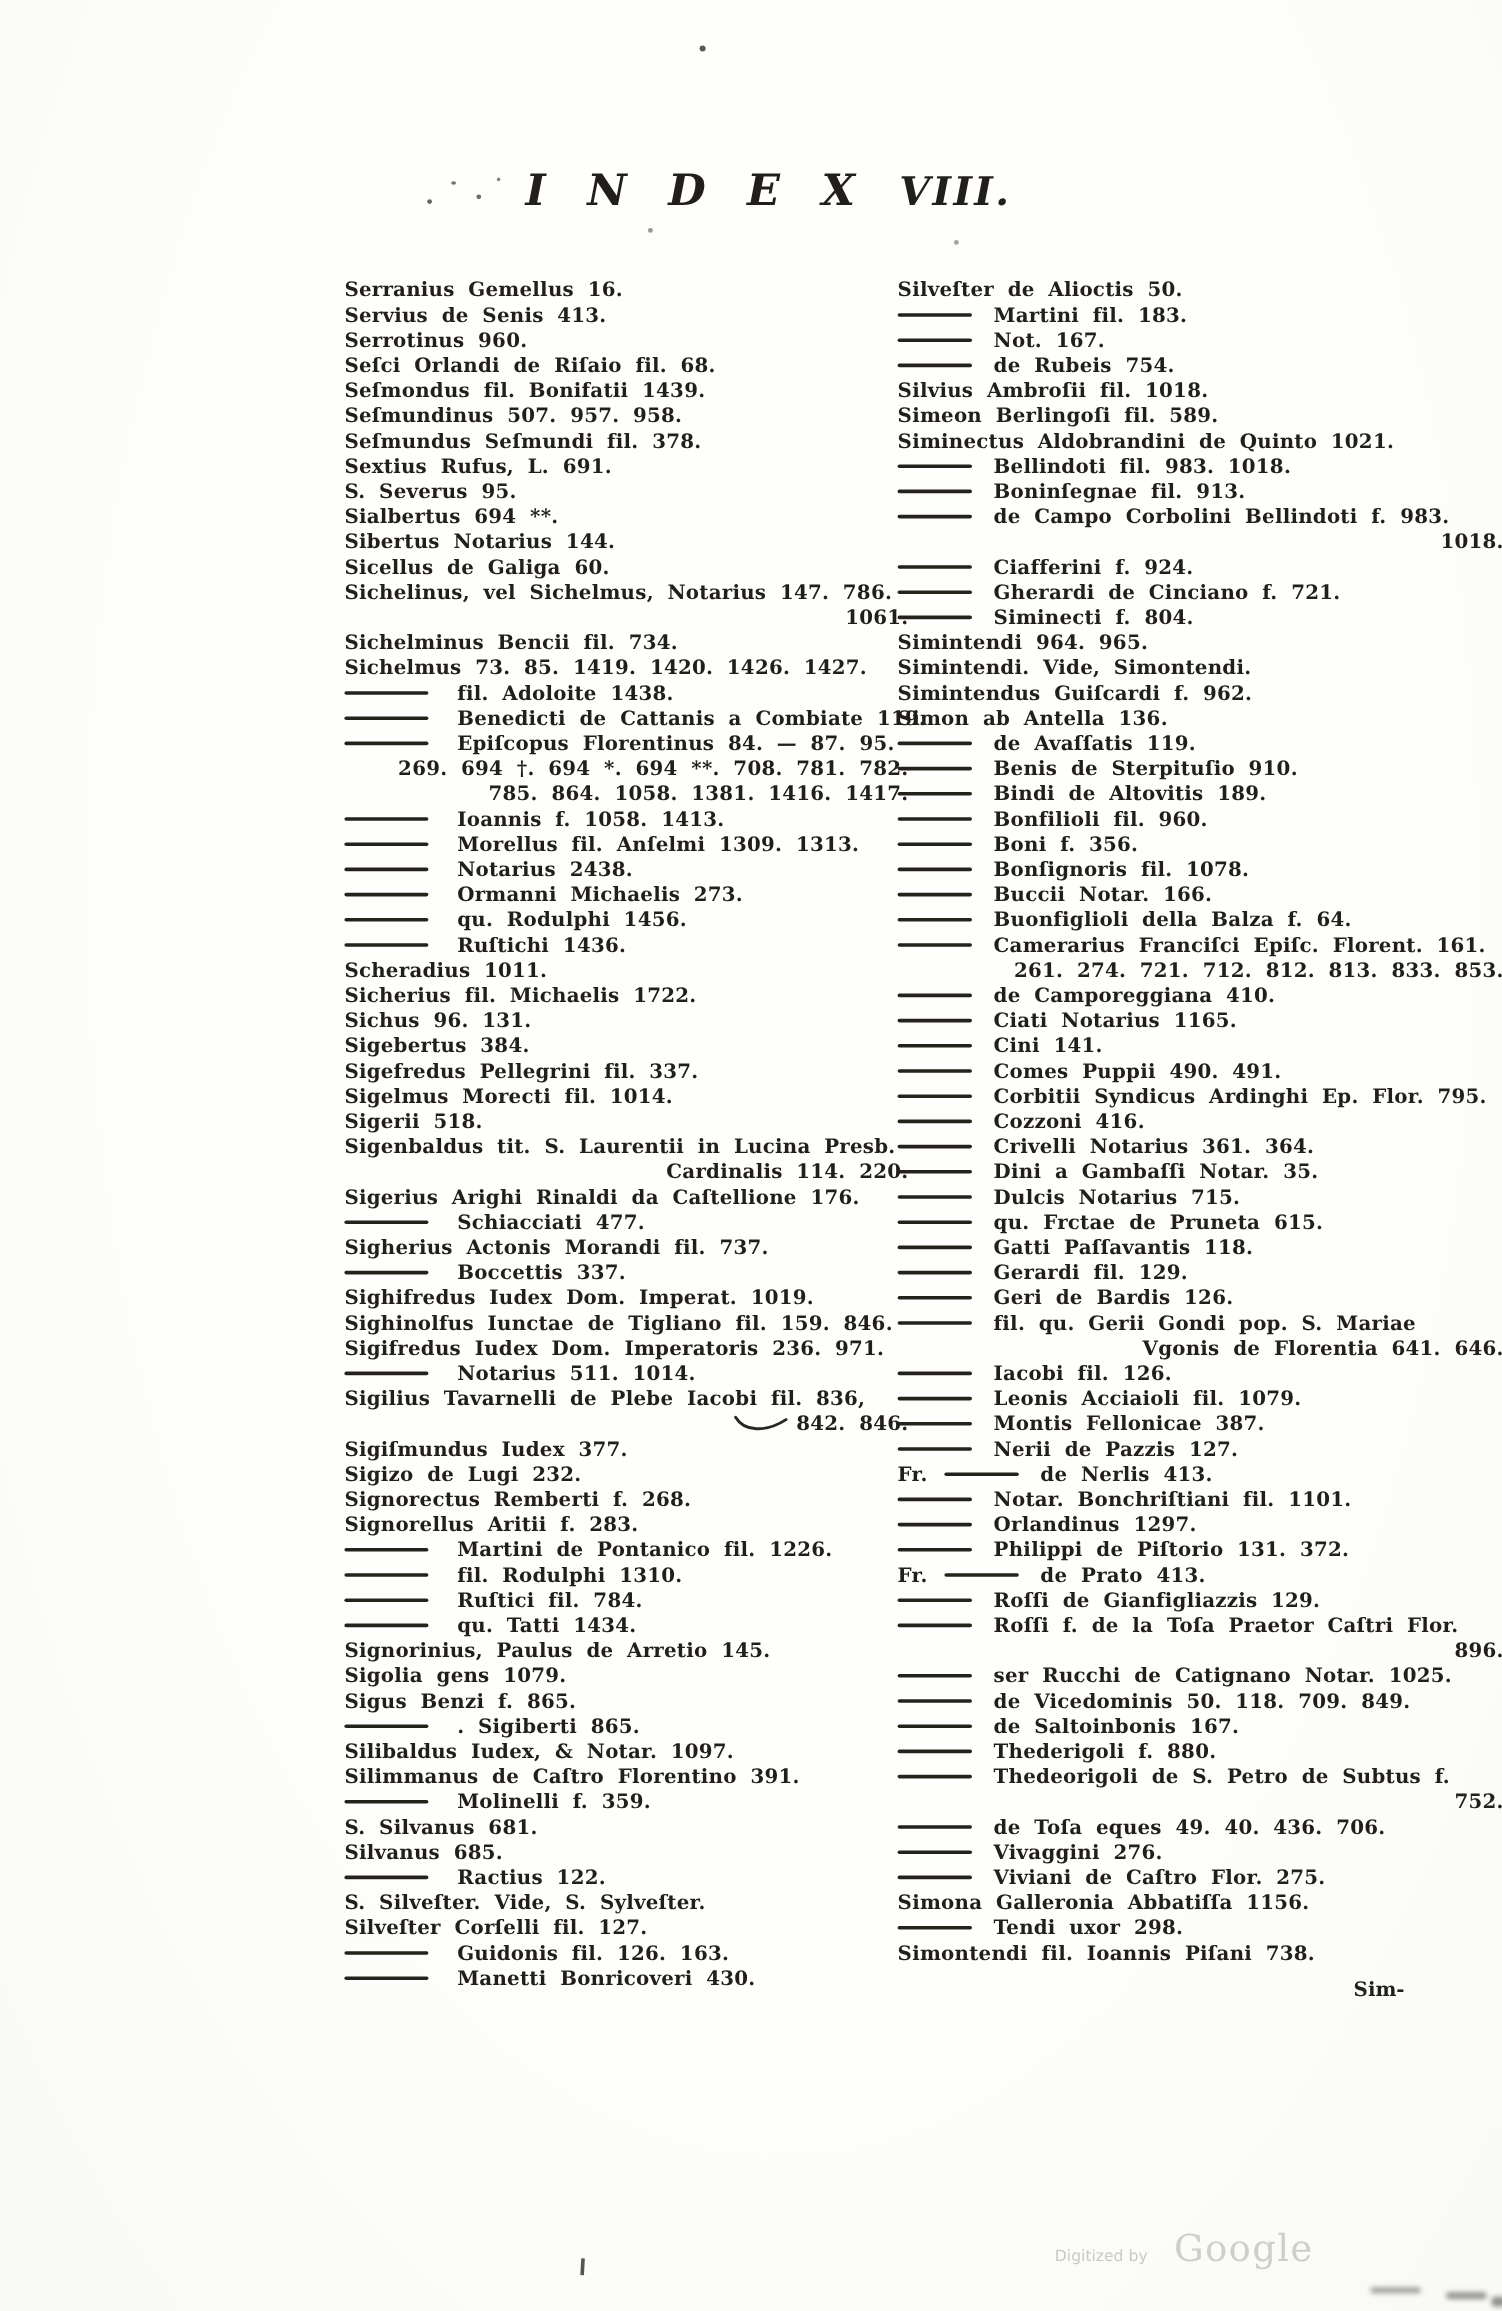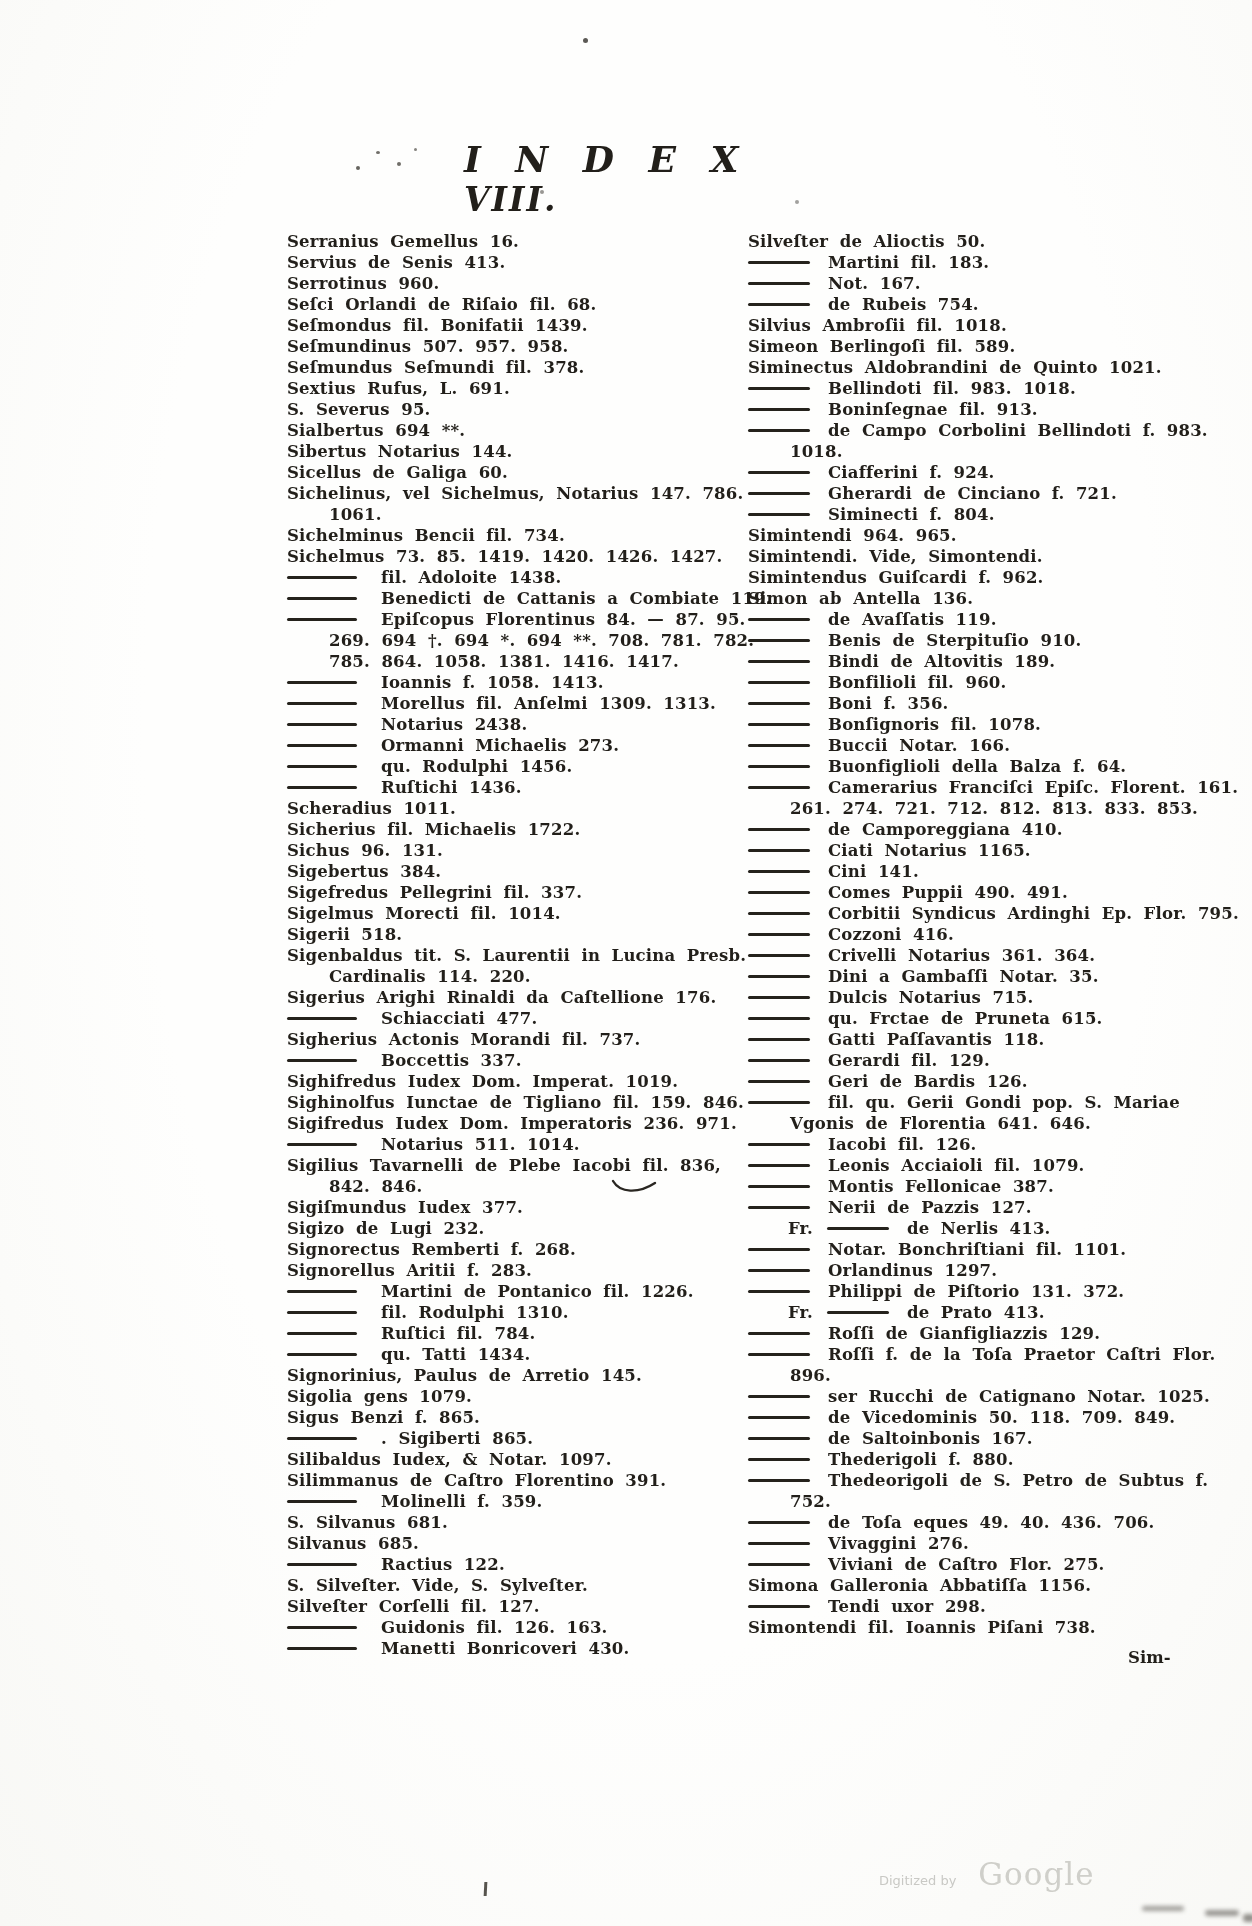--- a/index.html
+++ b/index.html
@@ -3,38 +3,38 @@
 <meta charset="utf-8">
 <style>
   html,body{margin:0;padding:0;background:#e8e8e6;}
   .page{
     position:relative;width:1252px;height:1926px;margin:0 auto;
     background:radial-gradient(ellipse at 52% 38%, #fefefd 55%, #f8f8f5 100%);
     font-family:"DejaVu Serif", serif;color:#221f1a;overflow:hidden;
   }
   .title{
     position:absolute;left:438px;top:138px;display:flex;align-items:baseline;
-    font-style:italic;font-weight:700;white-space:nowrap;flex-direction:column;
+    font-style:italic;font-weight:700;white-space:nowrap;
   }
   .title .word{font-size:36px;letter-spacing:11px;}
   .title .num{font-size:33px;letter-spacing:2px;margin-left:26px;}
   .col{position:absolute;top:231px;}
   .col-left{left:287px;width:470px;}
   .col-right{left:748px;width:505px;}
   .line{
     height:21px;line-height:21px;white-space:nowrap;
     font-size:16.5px;font-weight:700;word-spacing:5.5px;letter-spacing:0.2px;
   }
-  .line.cont{padding-left:42px;}
+  .line.cont{padding-left:42px;text-align:right;}
   .dash{
     display:inline-block;width:70px;height:3.2px;background:#25221c;
     vertical-align:4px;margin-right:24px;border-radius:2px;
   }
   .col-right .dash{width:62px;margin-right:18px;}
-  .pre{margin-right:14px;margin-left:40px;}
+  .pre{margin-right:14px;}
   .catchword{
     position:absolute;left:1128px;top:1648px;font-size:16.5px;font-weight:700;
     font-family:"DejaVu Serif", serif;color:#221f1a;
   }
   .watermark{
     position:absolute;left:879px;top:1856px;display:flex;align-items:baseline;
     user-select:none;
   }
   .watermark .wm-small{font-family:"DejaVu Sans", sans-serif;font-size:13px;color:#c9c9c5;}
   .watermark .wm-big{font-family:"DejaVu Serif", serif;font-size:31px;color:#cfcfca;margin-left:22px;letter-spacing:1px;}

